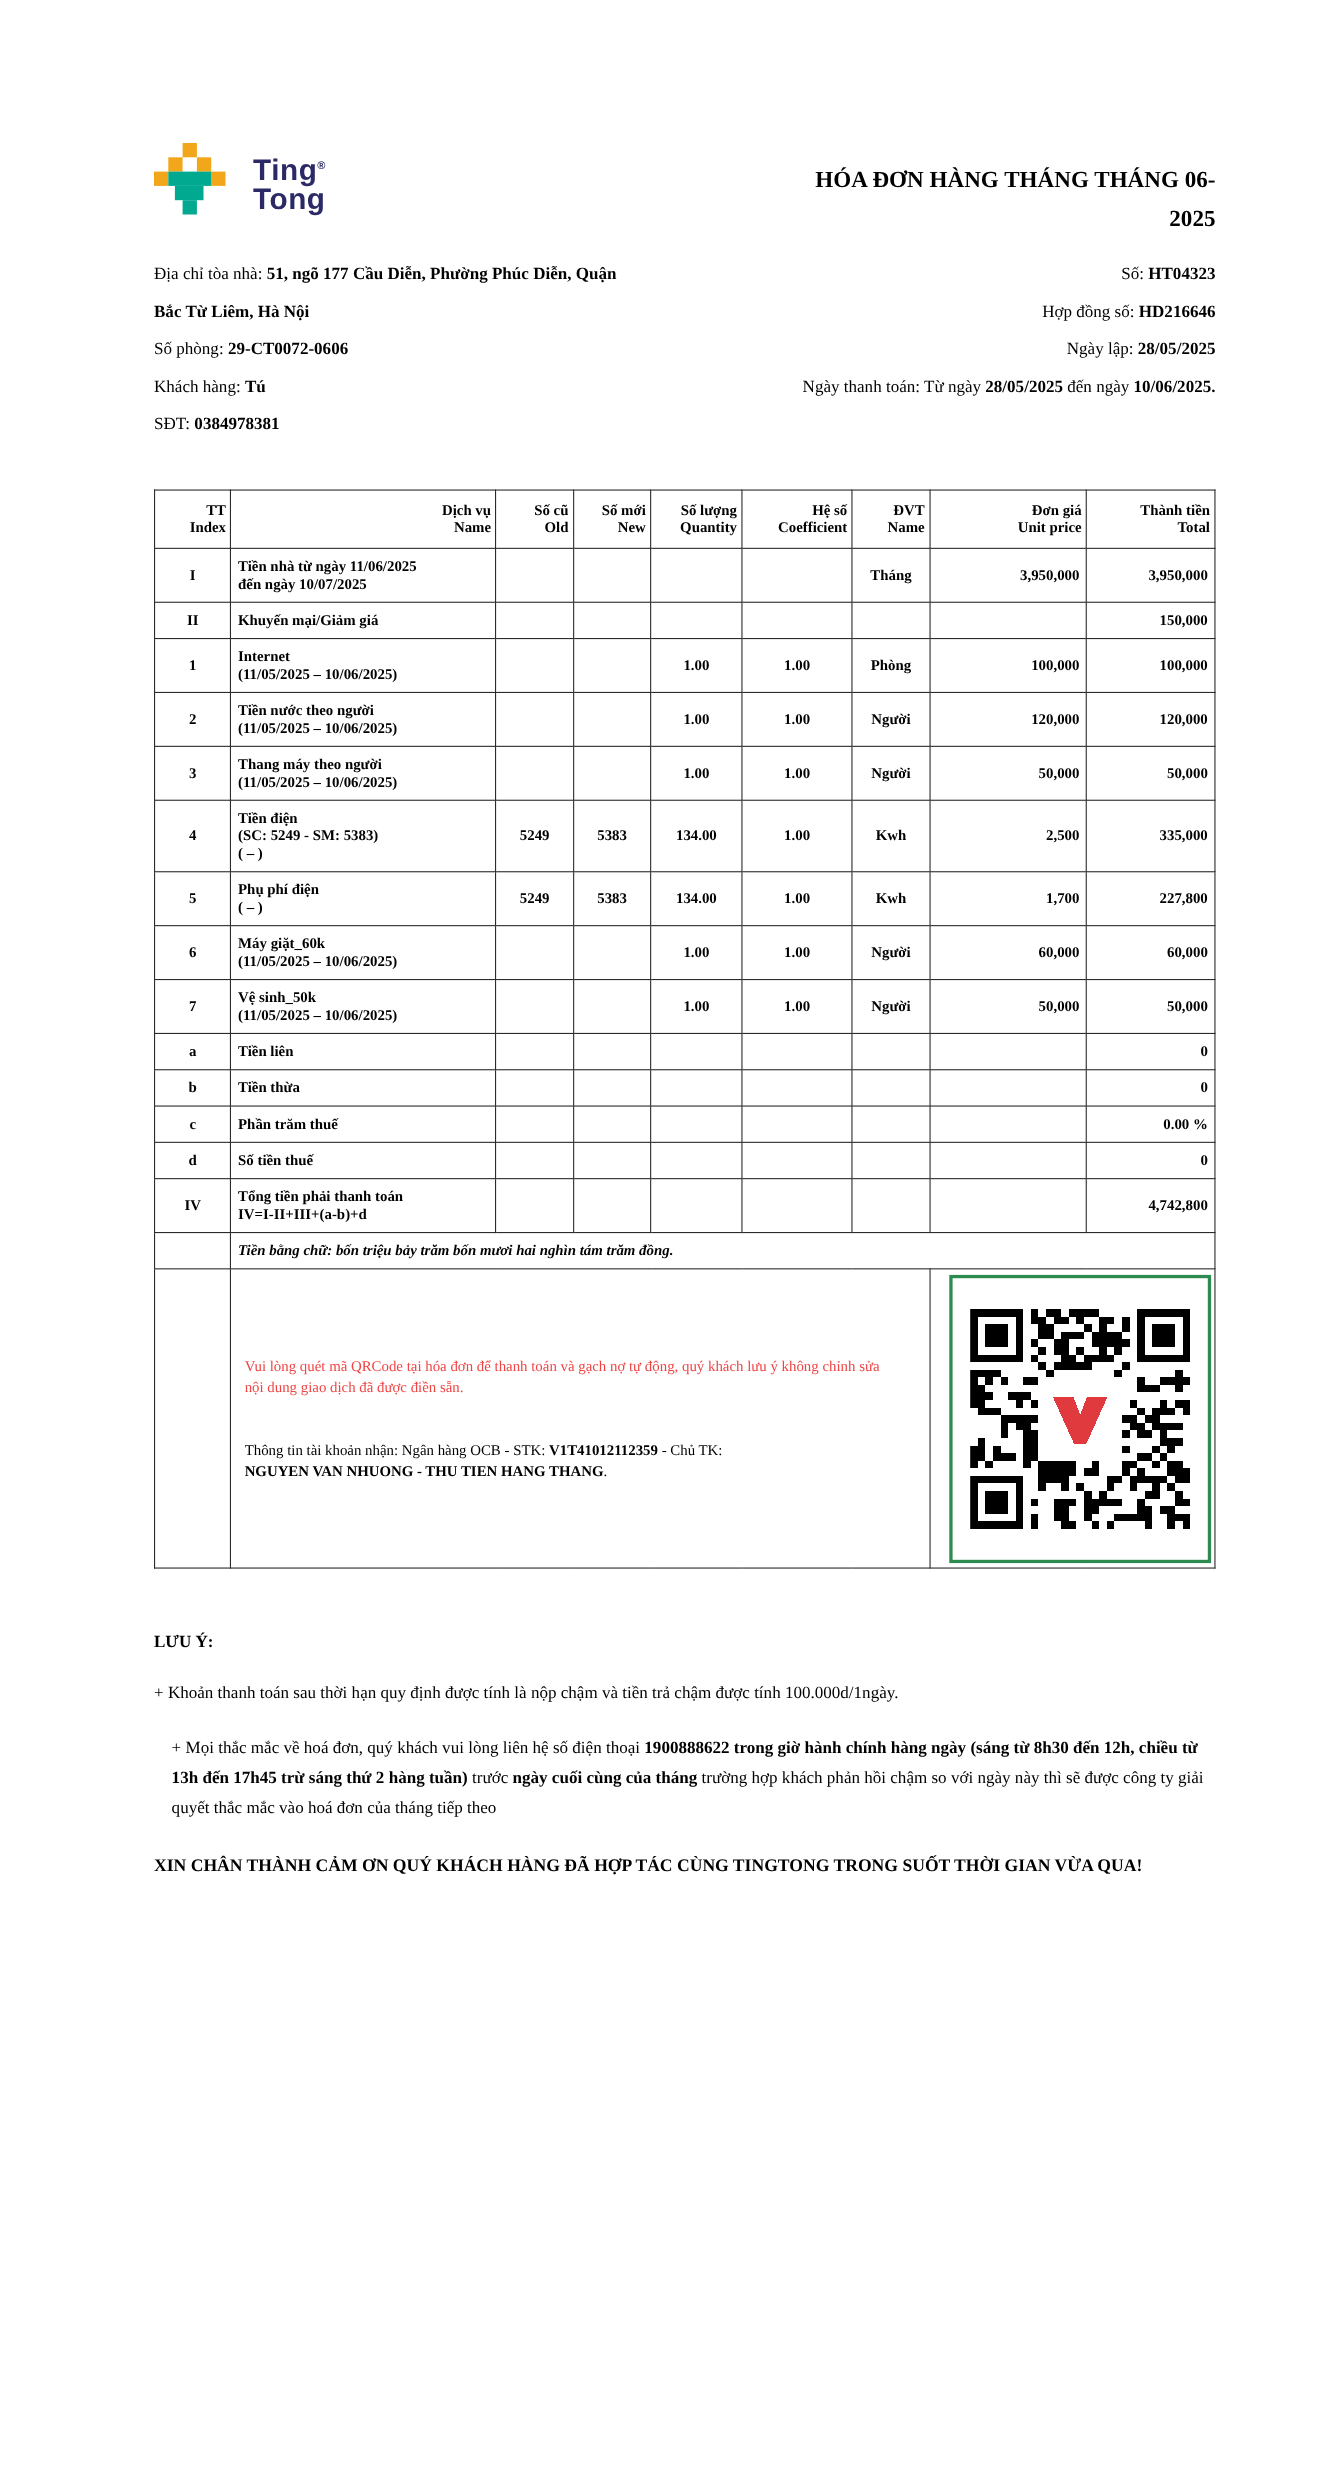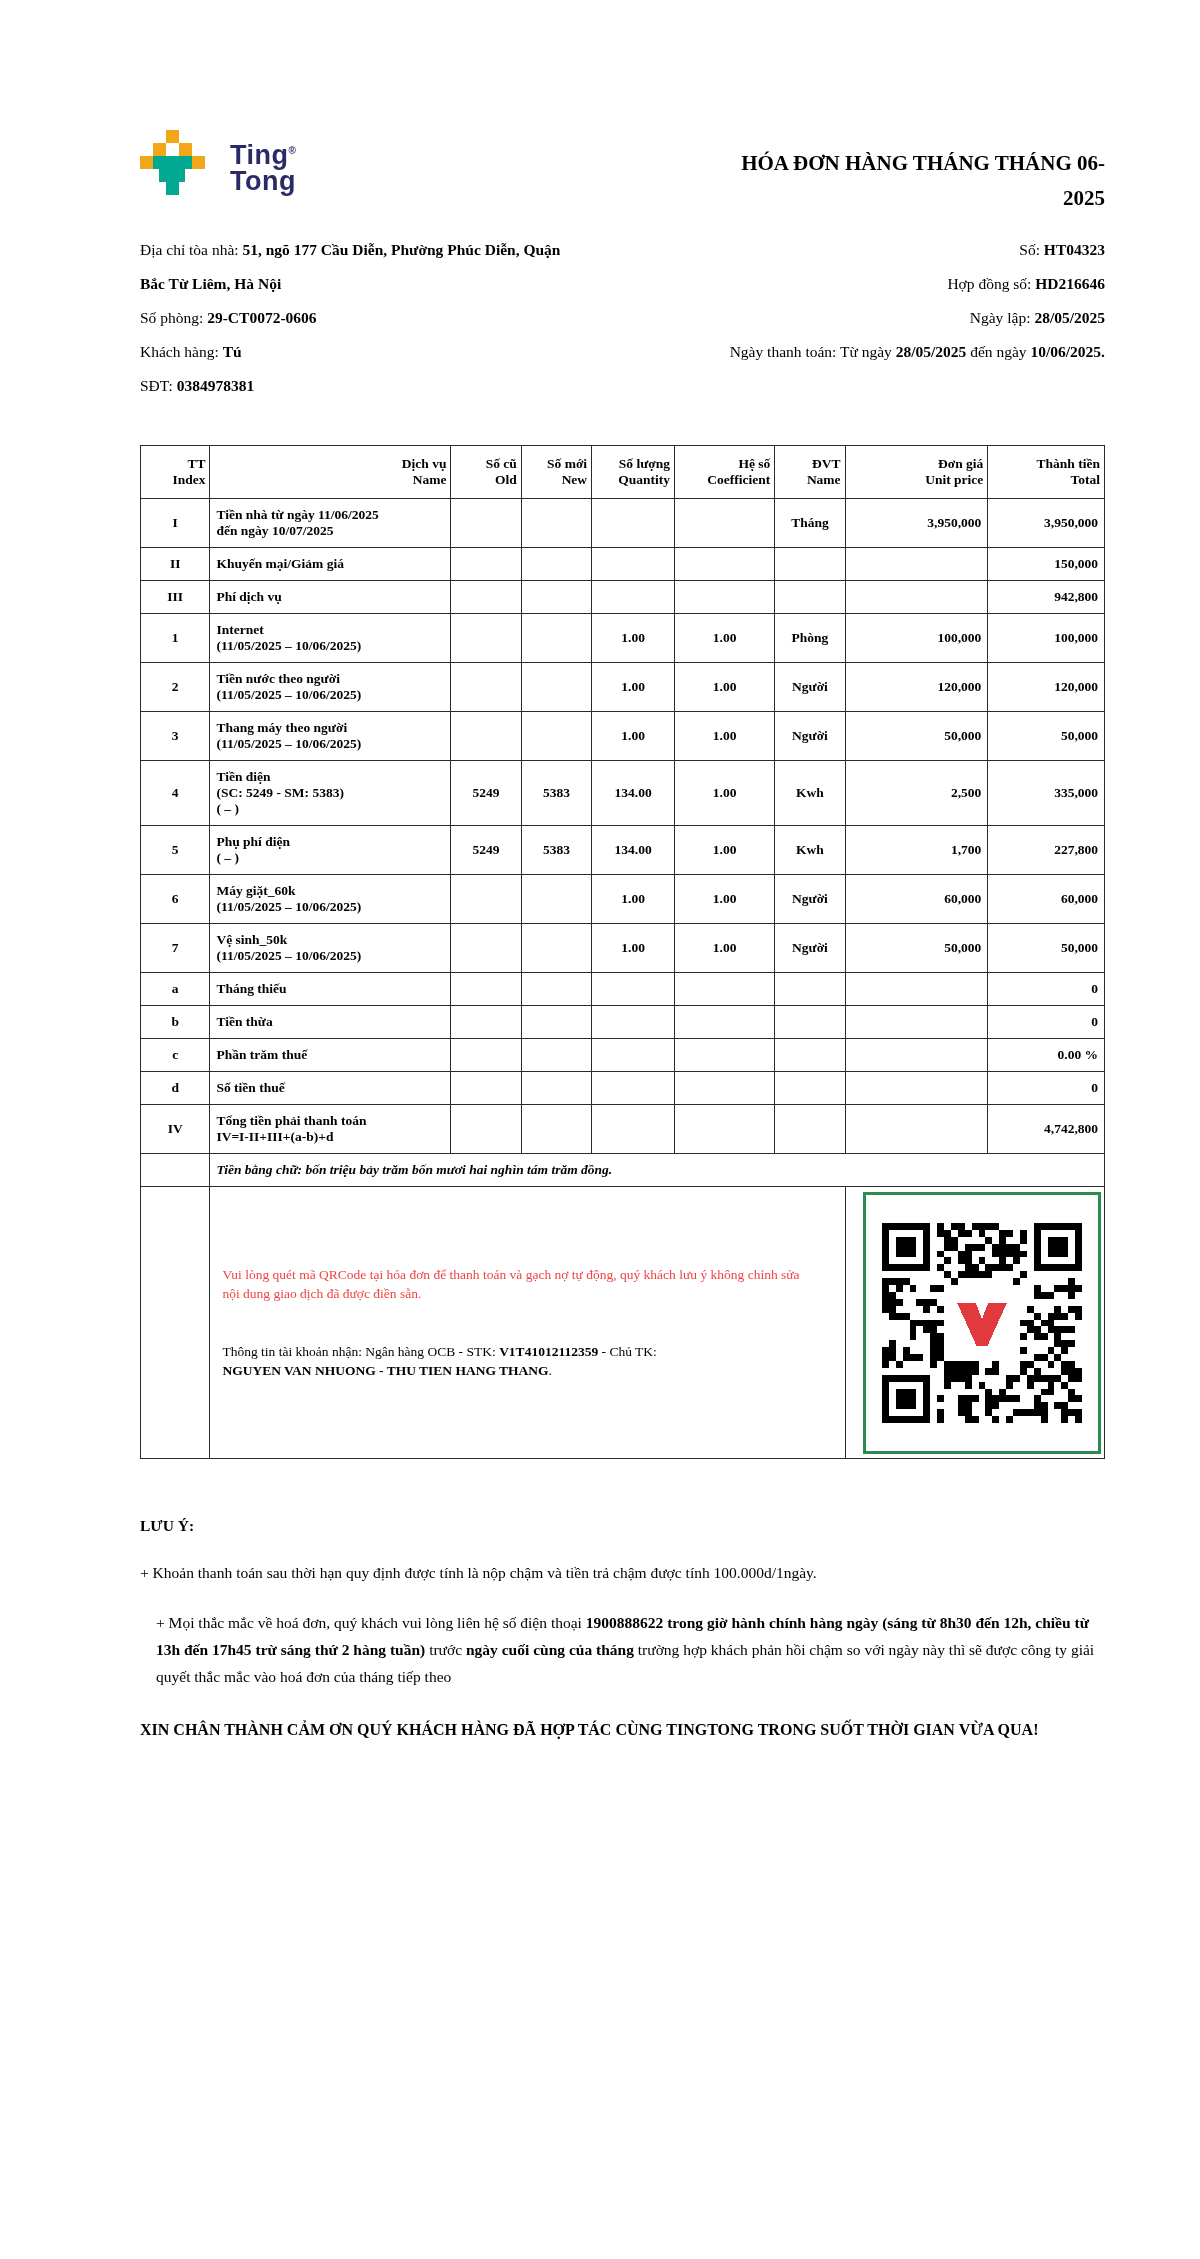--- a/index.html
+++ b/index.html
@@ -137,31 +137,20 @@
           <td class="c-name">Khuyến mại/Giảm giá</td>
           <td class="c-old"></td>
           <td class="c-new"></td>
           <td class="c-qty"></td>
           <td class="c-coef"></td>
           <td class="c-unit"></td>
           <td class="c-price"></td>
           <td class="c-total">150,000</td>
         </tr>
         <tr>
-          <td class="c-tt">III</td>
-          <td class="c-name">Phí dịch vụ</td>
-          <td class="c-old"></td>
-          <td class="c-new"></td>
-          <td class="c-qty"></td>
-          <td class="c-coef"></td>
-          <td class="c-unit"></td>
-          <td class="c-price"></td>
-          <td class="c-total">942,800</td>
-        </tr>
-        <tr>
           <td class="c-tt">1</td>
           <td class="c-name">Internet
 (11/05/2025 – 10/06/2025)</td>
           <td class="c-old"></td>
           <td class="c-new"></td>
           <td class="c-qty">1.00</td>
           <td class="c-coef">1.00</td>
           <td class="c-unit">Phòng</td>
           <td class="c-price">100,000</td>
           <td class="c-total">100,000</td>
@@ -234,21 +223,21 @@
           <td class="c-old"></td>
           <td class="c-new"></td>
           <td class="c-qty">1.00</td>
           <td class="c-coef">1.00</td>
           <td class="c-unit">Người</td>
           <td class="c-price">50,000</td>
           <td class="c-total">50,000</td>
         </tr>
         <tr>
           <td class="c-tt">a</td>
-          <td class="c-name">Tháng thiếu</td>
+          <td class="c-name">Tiền liên</td>
           <td class="c-old"></td>
           <td class="c-new"></td>
           <td class="c-qty"></td>
           <td class="c-coef"></td>
           <td class="c-unit"></td>
           <td class="c-price"></td>
           <td class="c-total">0</td>
         </tr>
         <tr>
           <td class="c-tt">b</td>

